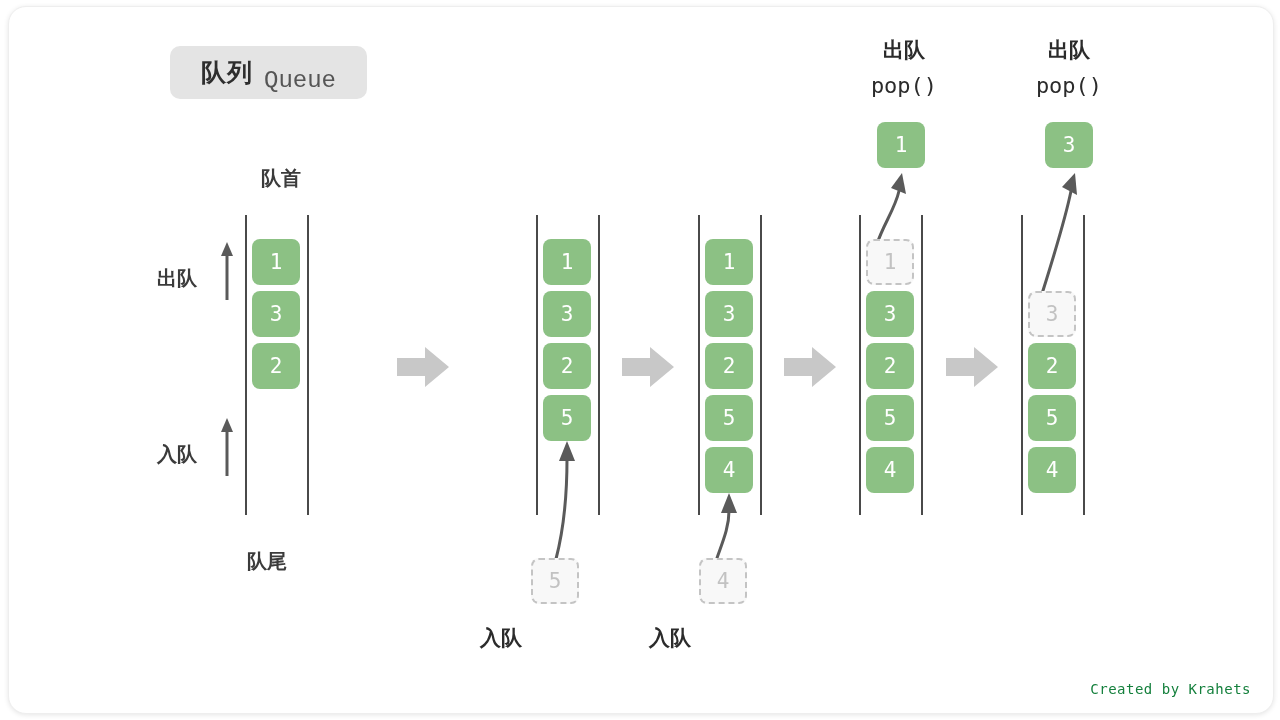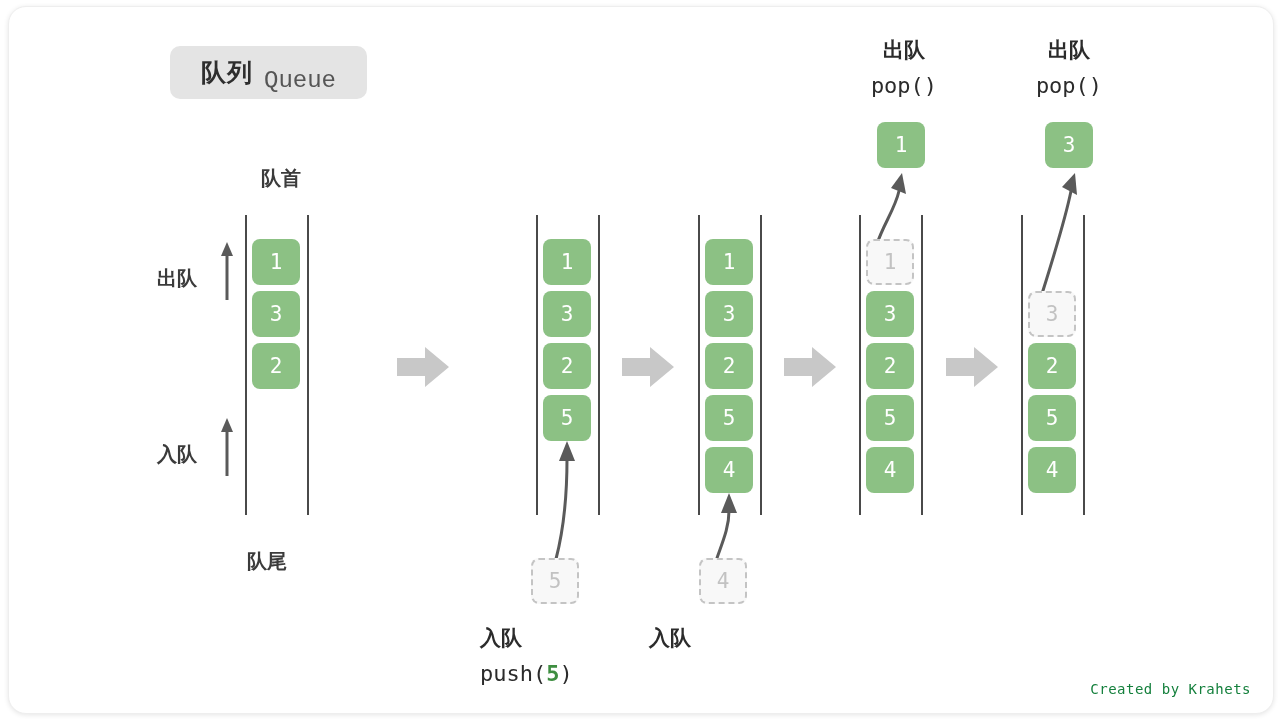--- a/index.html
+++ b/index.html
@@ -176,21 +176,20 @@
 
   <svg class="abs motion-arrow" style="left:510px; top:430px; width:80px; height:125px;" viewBox="0 0 80 125">
     <path d="M 37 122 C 44 95, 48 62, 48 22" stroke="#5a5a5a" stroke-width="3" fill="none" stroke-linecap="round"></path>
     <polygon points="48,4 56,24 40,24" fill="#5a5a5a"></polygon>
   </svg>
 
   <div class="abs box ghost" style="left:522px; top:551px;">5</div>
 
   <div class="abs op-block" style="left:471px; top:613px; width:150px; text-align:left;">
     <div class="op-cn">入队</div>
-    <div class="op-code"><span>push(</span><span class="arg">5</span><span>)</span></div>
   </div>
 
   <svg class="abs step-arrow" style="left:613px; top:338px;" viewBox="0 0 52 44">
     <polygon points="0,13 28,13 28,2 52,22 28,42 28,31 0,31" fill="#c8c8c8"></polygon>
   </svg>
 
   <div class="abs rail" style="left:689px; top:208px; height:300px;"></div>
   <div class="abs rail" style="left:751px; top:208px; height:300px;"></div>
 
   <div class="abs box" style="left:696px; top:232px;">1</div>

